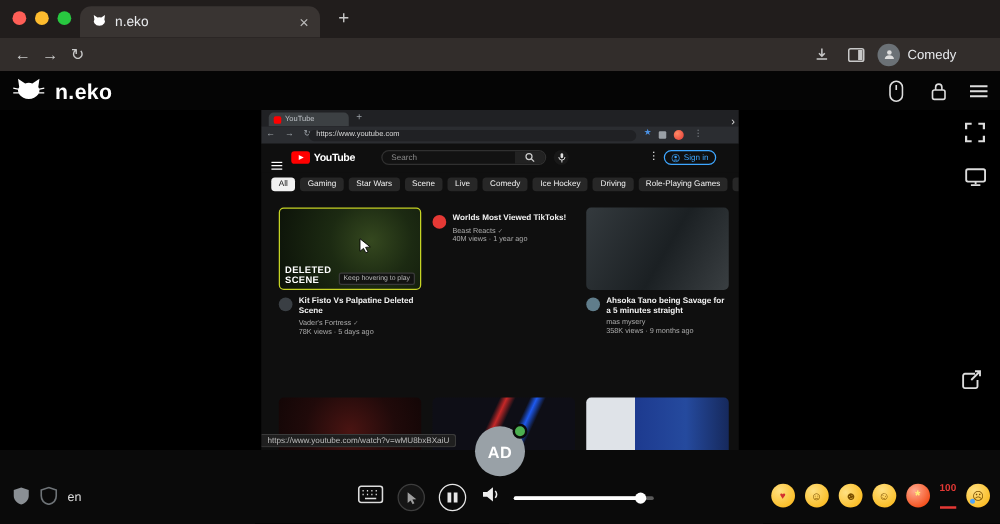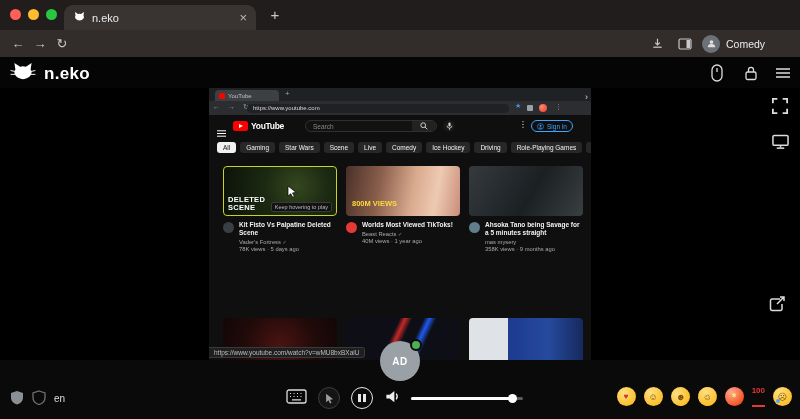--- a/index.html
+++ b/index.html
@@ -68,21 +68,21 @@
   .yt-dots{position:absolute;left:310px;top:5px;color:#fff;font-size:8px;}
   .yt-signin{position:absolute;left:322px;top:5px;height:12px;border:1px solid #3ea6ff;border-radius:6px;display:flex;align-items:center;gap:3px;padding:0 5px;color:#3ea6ff;font-size:6.5px;}
 
   .s-chips{position:absolute;left:0;top:50px;width:382px;height:18px;display:flex;align-items:center;gap:4px;padding:0 8px;overflow:hidden;white-space:nowrap;}
   .chip{background:#272727;color:#f1f1f1;font-size:6.5px;line-height:11px;height:11px;padding:0 6px;border-radius:3px;flex:none;}
   .chip.active{background:#f1f1f1;color:#0f0f0f;}
   .chips-more{position:absolute;right:3px;top:4px;color:#ddd;font-size:9px;}
 
   .card{position:absolute;top:78px;width:114px;}
   .card.c0{left:14px;}.card.c1{left:137px;}.card.c2{left:260px;}
-  .thumb{position:relative;width:114px;height:50px;border-radius:4px;overflow:hidden;}
+  .thumb{position:relative;width:114px;height:66px;border-radius:4px;overflow:hidden;}
   .c0 .thumb{border:1.5px solid #c6d424;background:radial-gradient(circle at 65% 40%,#35481f 0%,#1c2a12 40%,#0b1108 100%);}
   .c1 .thumb{background:linear-gradient(100deg,#4a3028 0%,#8a5f4c 30%,#d9a98e 58%,#eecab2 78%,#c98d7a 100%);}
   .c2 .thumb{background:linear-gradient(120deg,#343a3e 0%,#1b2023 55%,#3a3f42 100%);}
   .ov-deleted{position:absolute;left:4px;bottom:3px;color:#fff;font-weight:800;font-size:7.5px;line-height:8px;letter-spacing:.3px;}
   .ov-views{position:absolute;left:6px;bottom:8px;color:#ffd93b;font-weight:800;font-size:7.5px;}
   .hover-tip{position:absolute;right:4px;bottom:3px;background:rgba(18,18,18,.95);border:1px solid #3a3a3a;border-radius:2px;color:#bbb;font-size:5.5px;padding:1px 3px;}
   .thumb-cursor{position:absolute;left:56%;top:36%;}
   .v-info{display:flex;gap:5px;margin-top:5px;}
   .v-av{width:11px;height:11px;border-radius:50%;flex:none;margin-top:1px;}
   .c0 .v-av{background:#3a3f44;}
@@ -95,21 +95,21 @@
 
   .r2{position:absolute;top:230px;width:114px;height:60px;border-radius:4px;}
   .r2.a{left:14px;background:radial-gradient(circle at 50% 45%,#4a1412 0%,#200a0a 55%,#120606 100%);}
   .r2.b{left:137px;background:linear-gradient(115deg,#0e0e16 38%,#c62828 42%,#0e0e16 47%,#0e0e16 55%,#1e5af0 59%,#0e0e16 64%);}
   .r2.c{left:260px;background:linear-gradient(90deg,#dfe3e8 0%,#dfe3e8 34%,#1d3a8f 34%,#254a9e 70%,#16295c 100%);}
 
   .s-status{position:absolute;left:0;bottom:2px;background:#1f1f1f;border:1px solid #3a3a3a;border-left:none;border-radius:0 3px 3px 0;color:#bdbdbd;font-size:6.5px;padding:1px 5px;}
 
   
   .bottombar{position:absolute;left:0;top:360px;width:800px;height:59px;background:#0a0a0a;}
-  .member{position:absolute;left:380px;top:-19px;width:40px;height:40px;border-radius:50%;background:#99a1a7;color:#fff;font-size:10px;font-weight:bold;display:flex;align-items:center;justify-content:center;letter-spacing:.5px;}
+  .member{position:absolute;left:380px;top:-19px;width:40px;height:40px;border-radius:50%;background:#99a1a7;color:#fff;font-size:13px;font-weight:bold;display:flex;align-items:center;justify-content:center;letter-spacing:.5px;}
   .member .online{position:absolute;right:-2px;top:-2px;width:12px;height:12px;border-radius:50%;background:#4caf50;border:2px solid #0a0a0a;}
   .bb-left{position:absolute;left:10px;bottom:12px;display:flex;align-items:center;gap:8px;color:#ddd;font-size:10px;}
   .bb-center{position:absolute;left:286px;bottom:10px;display:flex;align-items:center;gap:11px;}
   .circle-btn{width:22px;height:22px;border-radius:50%;display:flex;align-items:center;justify-content:center;}
   .toggle-btn{background:#151515;border:1px solid #3d3d3d;}
   .pause-btn{border:1.5px solid #e6e6e6;gap:2.5px;}
   .pause-btn i{display:block;width:2.5px;height:8px;background:#e6e6e6;}
   .vol-track{position:relative;width:112px;height:3px;background:#5a5a5a;border-radius:2px;}
   .vol-fill{position:absolute;left:0;top:0;height:3px;width:90%;background:#fff;border-radius:2px;}
   .vol-thumb{position:absolute;left:calc(90% - 4px);top:-3px;width:9px;height:9px;border-radius:50%;background:#fff;}
@@ -310,23 +310,20 @@
           <span class="v-av"></span>
           <div>
             <div class="v-title">Kit Fisto Vs Palpatine Deleted Scene</div>
             <div class="v-ch"><span>Vader's Fortress</span> <span class="vf">✓</span></div>
             <div class="v-meta">78K views · 5 days ago</div>
           </div>
         </div>
       </div>
 
       <div class="card c1">
-        <div class="thumb">
-          <span class="ov-views">800M VIEWS</span>
-        </div>
         <div class="v-info">
           <span class="v-av"></span>
           <div>
             <div class="v-title">Worlds Most Viewed TikToks!</div>
             <div class="v-ch"><span>Beast Reacts</span> <span class="vf">✓</span></div>
             <div class="v-meta">40M views · 1 year ago</div>
           </div>
         </div>
       </div>
 

